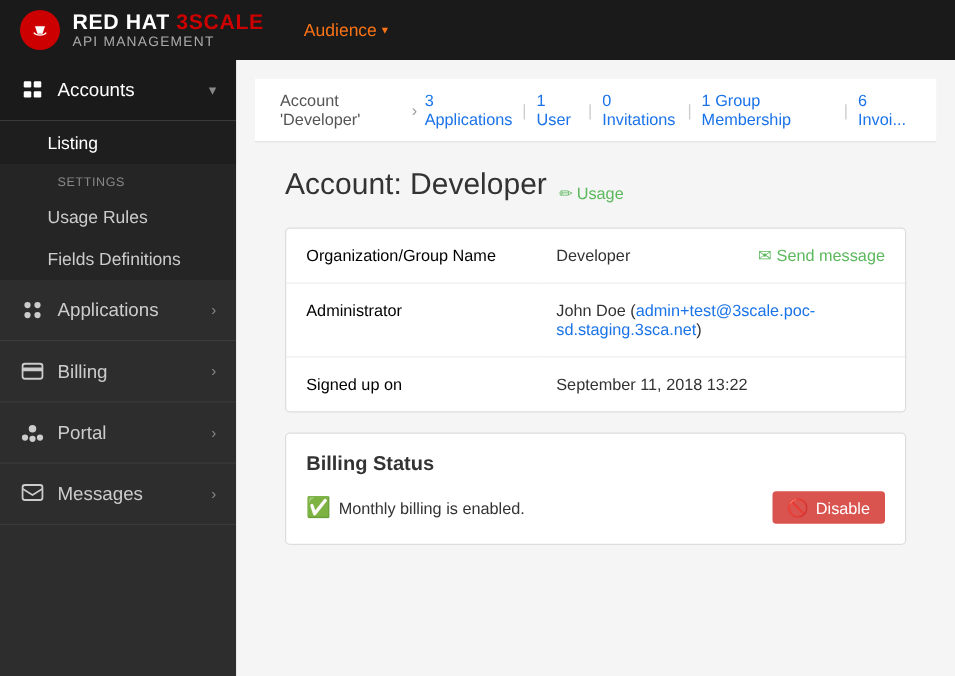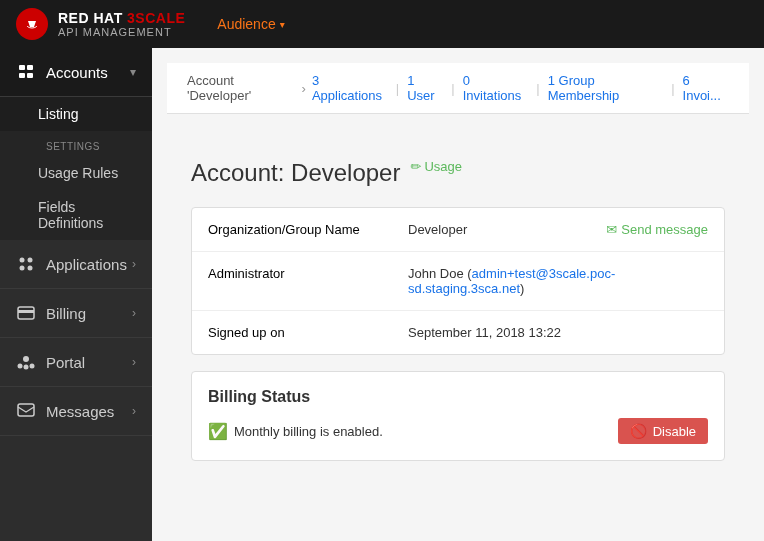--- a/index.html
+++ b/index.html
@@ -26,21 +26,21 @@
       border-radius: 50%;
       display: flex;
       align-items: center;
       justify-content: center;
       color: white;
       font-size: 10px;
       font-weight: bold;
     }
     .logo-text {
       color: white;
-      font-size: 14px;
+      font-size: 17px;
       font-weight: 600;
       letter-spacing: 0.5px;
     }
     .logo-text span {
       color: #cc0000;
       font-weight: 800;
     }
     .logo-subtext {
       color: #aaa;
       font-size: 11px;
@@ -60,21 +60,21 @@
 
     
     .main-layout {
       display: flex;
       flex: 1;
       overflow: hidden;
     }
 
     
     .sidebar {
-      width: 152px;
+      width: 189px;
       background: #2d2d2d;
       flex-shrink: 0;
       overflow-y: auto;
     }
     .sidebar-item {
       display: flex;
       align-items: center;
       padding: 14px 16px;
       color: #ccc;
       cursor: pointer;
@@ -136,24 +136,23 @@
       text-decoration: none;
     }
     .breadcrumb-sep { margin: 0 6px; color: #999; }
     .breadcrumb-divider { margin: 0 8px; color: #ccc; }
 
     .page-content {
       padding: 20px 24px;
     }
     .page-title-row {
       display: flex;
-      align-items: flex-start;
+      align-items: flex-end;
       gap: 10px;
       margin-bottom: 20px;
-      margin-top: 25px;
     }
     .page-title {
       font-size: 24px;
       font-weight: 400;
       color: #333;
     }
     .edit-link {
       color: #5cb85c;
       font-size: 13px;
       text-decoration: none;

